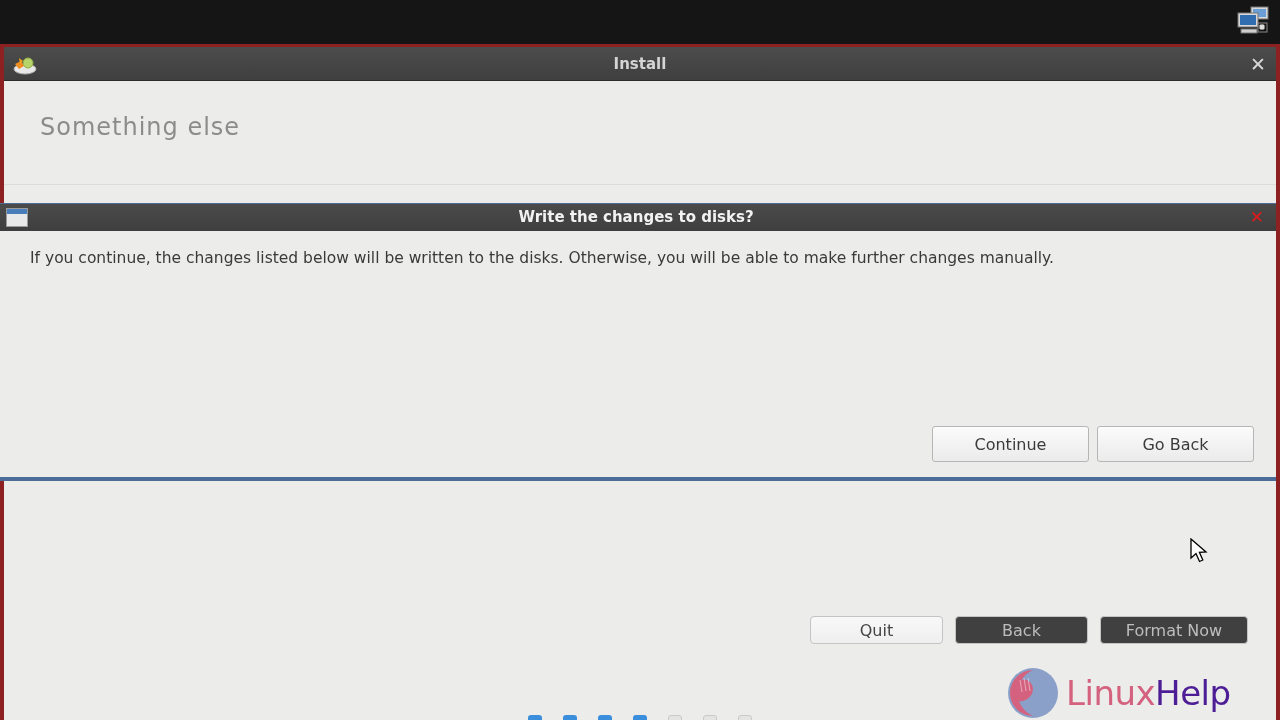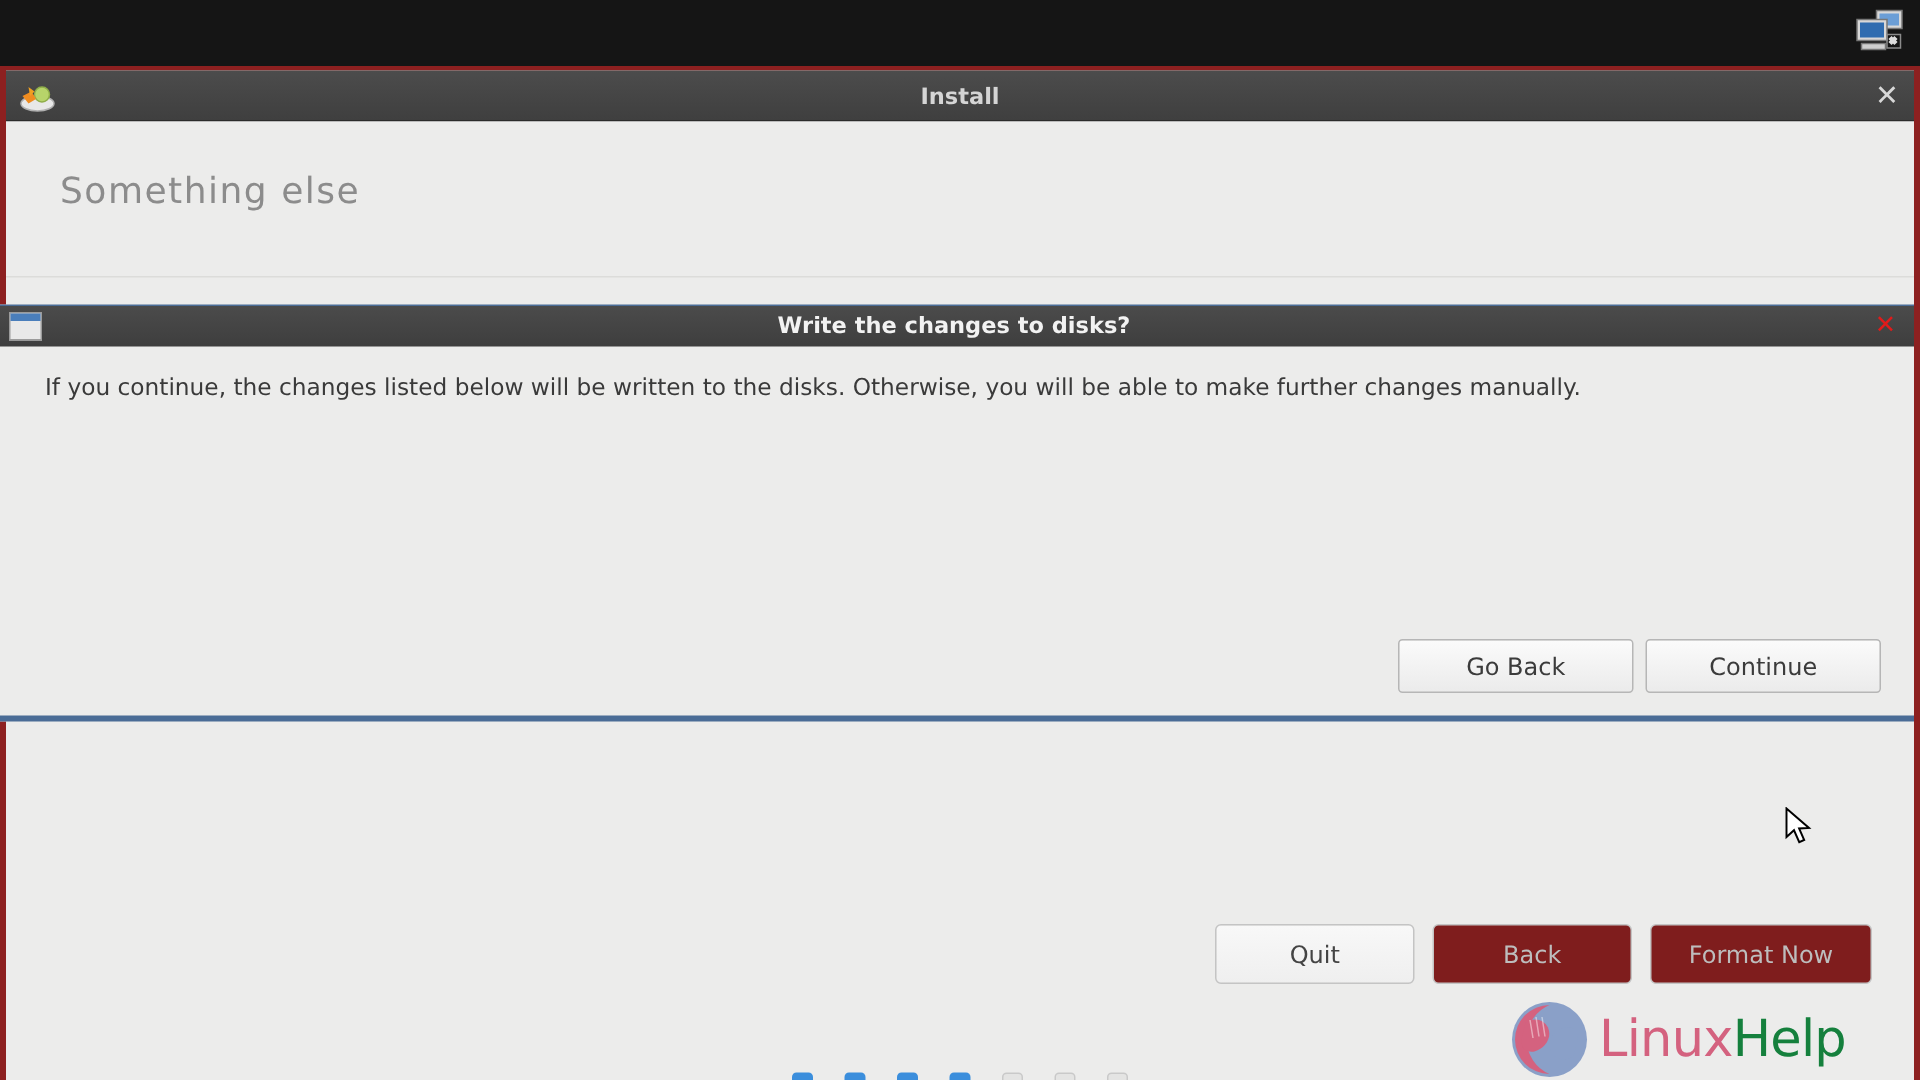--- a/index.html
+++ b/index.html
@@ -136,44 +136,44 @@
     white-space: nowrap;
   }
   .th:last-child { border-right: none; flex: 1; }
 
   
   #bottom-buttons {
     position: absolute; right: 28px; top: 535px;
     display: flex; gap: 12px;
   }
   .nav-btn {
-    width: 133px; height: 40px;
+    width: 133px; height: 28px;
     border: 1px solid #c4c4c4;
     border-radius: 4px;
     background: linear-gradient(#f8f8f8, #efefef);
     font-size: 16px; color: #444;
     font-family: "DejaVu Sans", sans-serif;
     cursor: pointer;
   }
-  .nav-btn.disabled { color: #bdbdbd; background: #7f1d1d; cursor: default; }
+  .nav-btn.disabled { color: #bdbdbd; background: #404040; cursor: default; }
   #quit-button { width: 133px; }
   #installnow-button { width: 148px; }
 
   
   #logo {
     position: absolute; right: 22px; top: 583px;
     width: 250px; height: 58px;
     display: flex; align-items: center;
   }
   #logo-text {
     font-size: 34px; font-family: "DejaVu Sans", sans-serif;
     letter-spacing: -.5px; margin-left: 4px;
   }
   .logo-linux { color: #d4627f; }
-  .logo-help  { color: #15803d; }
+  .logo-help  { color: #4c1d95; }
 
   
   #dots {
     position: absolute; left: 0; right: 0; top: 634px;
     display: flex; justify-content: center; gap: 21px;
   }
   .dot { width: 14px; height: 13px; border-radius: 3px; }
   .dot.on  { background: #3b8edc; }
   .dot.off { background: #e4e4e3; border: 1px solid #c9c9c9; }
 
@@ -361,22 +361,22 @@
 
   <div id="dialog-body">
     <div class="dlg-p">If you continue, the changes listed below will be written to the disks. Otherwise, you will be able to make further changes manually.</div>
 
     <div class="dlg-p">
     </div>
 
   </div>
 
   <div id="dialog-buttons">
+    <button class="dlg-btn">Continue</button>
     <button class="dlg-btn">Go Back</button>
-    <button class="dlg-btn">Continue</button>
   </div>
 </div>
 
 <div id="cursor" style="left: 1190px; top: 538px;">
   <svg width="20" height="28" viewBox="0 0 20 28">
     <path d="M1 1 L1 20 L6 15.5 L9.5 23.5 L12.8 22 L9.4 14.3 L16 14 Z" fill="#ffffff" stroke="#000000" stroke-width="1.3"></path>
   </svg>
 </div>
 
 </body></html>

